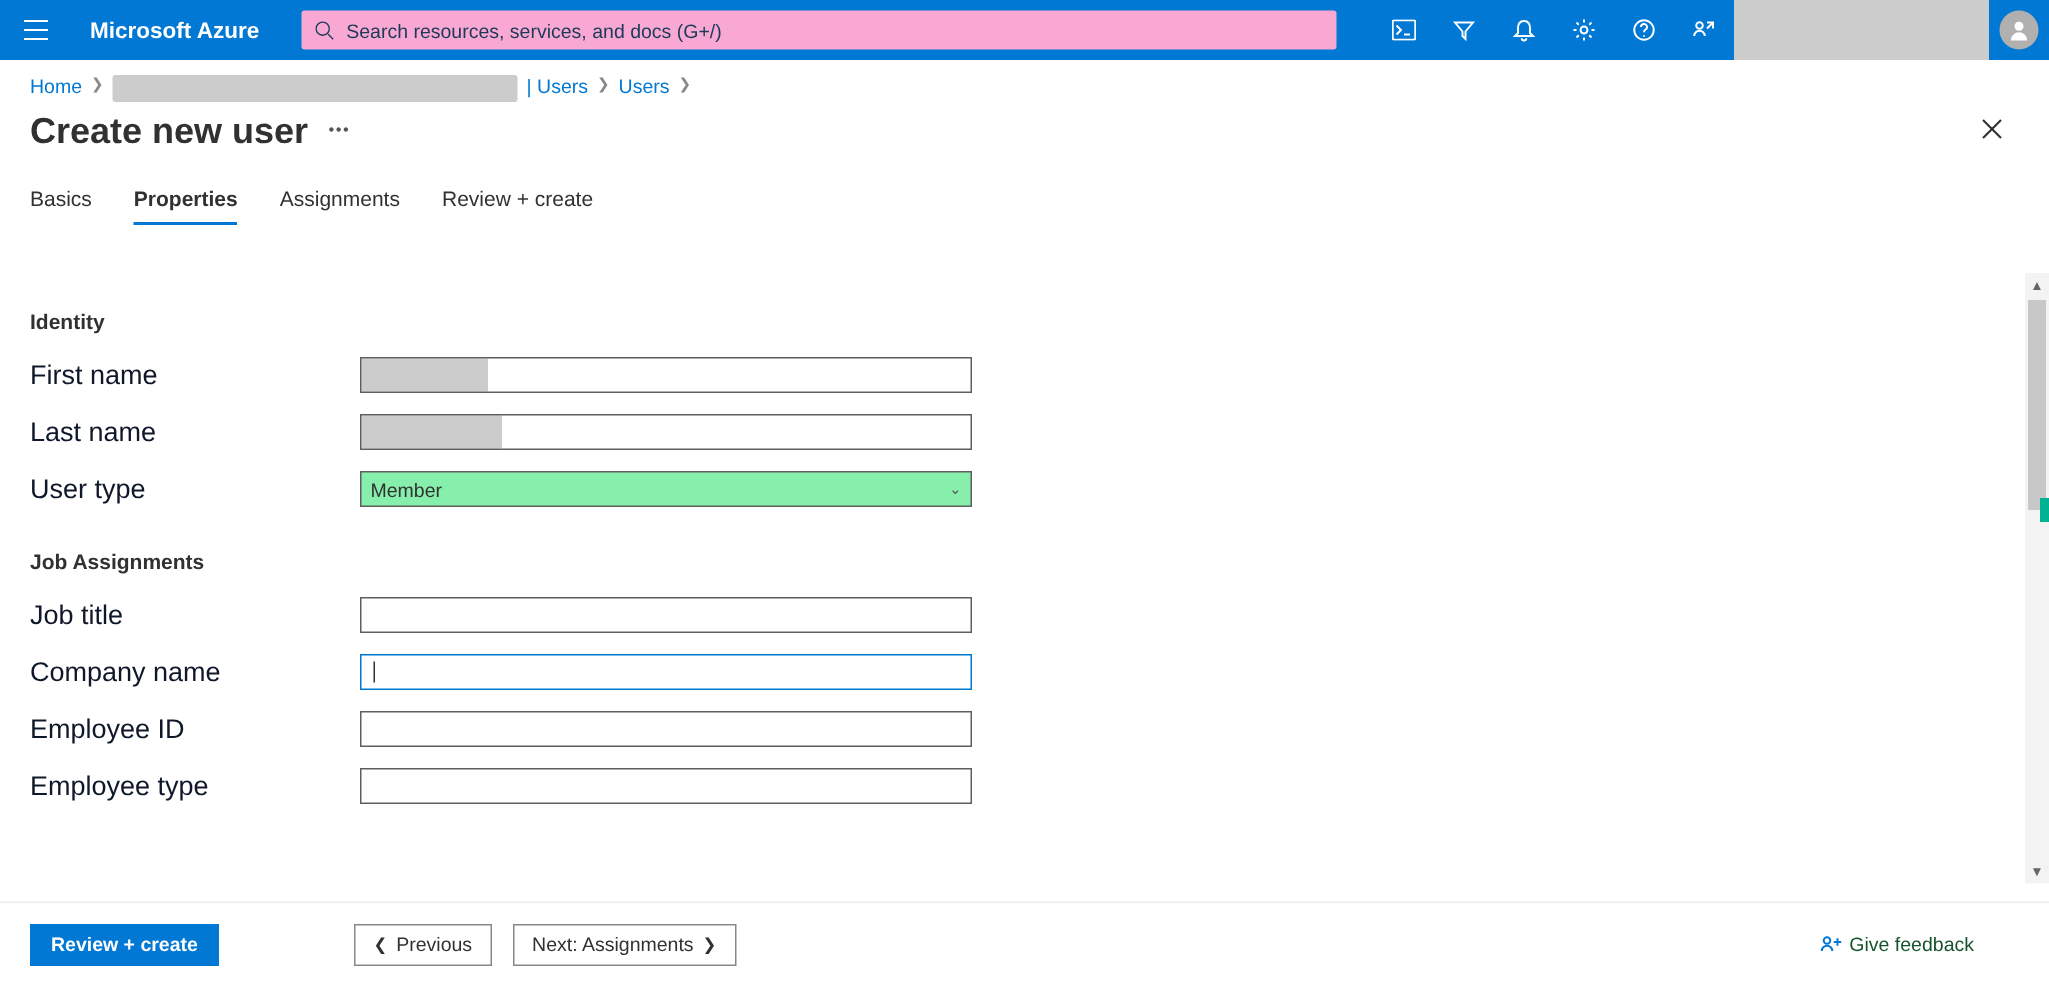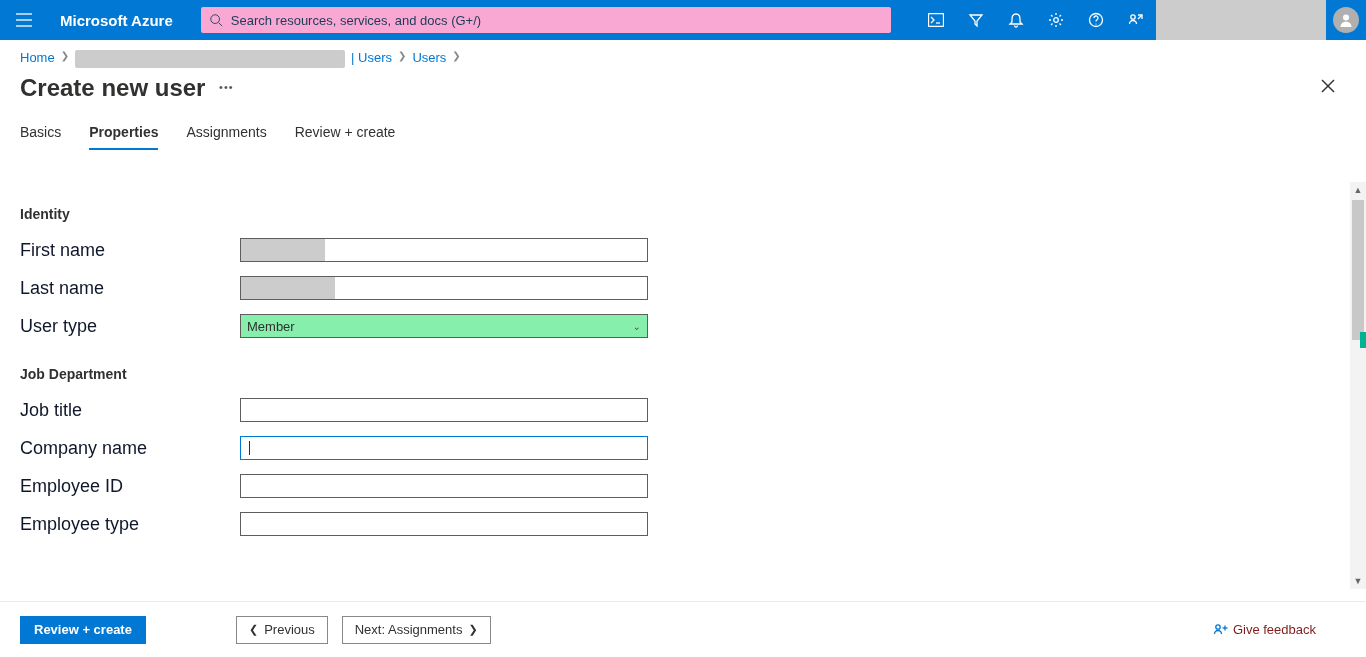--- a/index.html
+++ b/index.html
@@ -134,21 +134,21 @@
   .btn-primary {
     background:#0078d4; color:#fff; border:none; height:28px; padding:0 14px;
     font-size:13px; font-weight:600; cursor:pointer; margin-right:90px;
   }
   .btn-sec {
     background:#fff; border:1px solid #8a8886; color:#323130; height:28px;
     padding:0 12px; font-size:13px; cursor:pointer; display:flex; align-items:center; gap:6px;
   }
   .btn-sec + .btn-sec { margin-left:14px; }
   .feedback {
-    margin-left:auto; color:#7f1d1d; display:flex; align-items:center; gap:4px; cursor:pointer;
+    margin-left:auto; color:#14532d; display:flex; align-items:center; gap:4px; cursor:pointer;
     font-size:13px; margin-right:30px;
   }
   .feedback svg { stroke:#0078d4; fill:none; stroke-width:1.3; }
 </style>
 </head>
 <body>
 
 <div class="topbar">
   <div class="hamburger">
     <svg width="16" height="14">
@@ -260,21 +260,21 @@
       <input class="finput redacted2" value="" style="">
     </div>
     <div class="fr">
       <div class="flabel">User type</div>
       <div class="fselect">
         <span>Member</span>
         <span class="chev">⌄</span>
       </div>
     </div>
 
-    <div class="sectiontitle mt">Job Department</div>
+    <div class="sectiontitle mt">Job Assignments</div>
 
     <div class="fr">
       <div class="flabel">Job title</div>
       <input class="finput" value="" style="">
     </div>
     <div class="fr">
       <div class="flabel">Company name</div>
       <div class="finput focus" style="display:flex;align-items:center;">
         <span class="cursor-caret"></span>
         <span></span>

